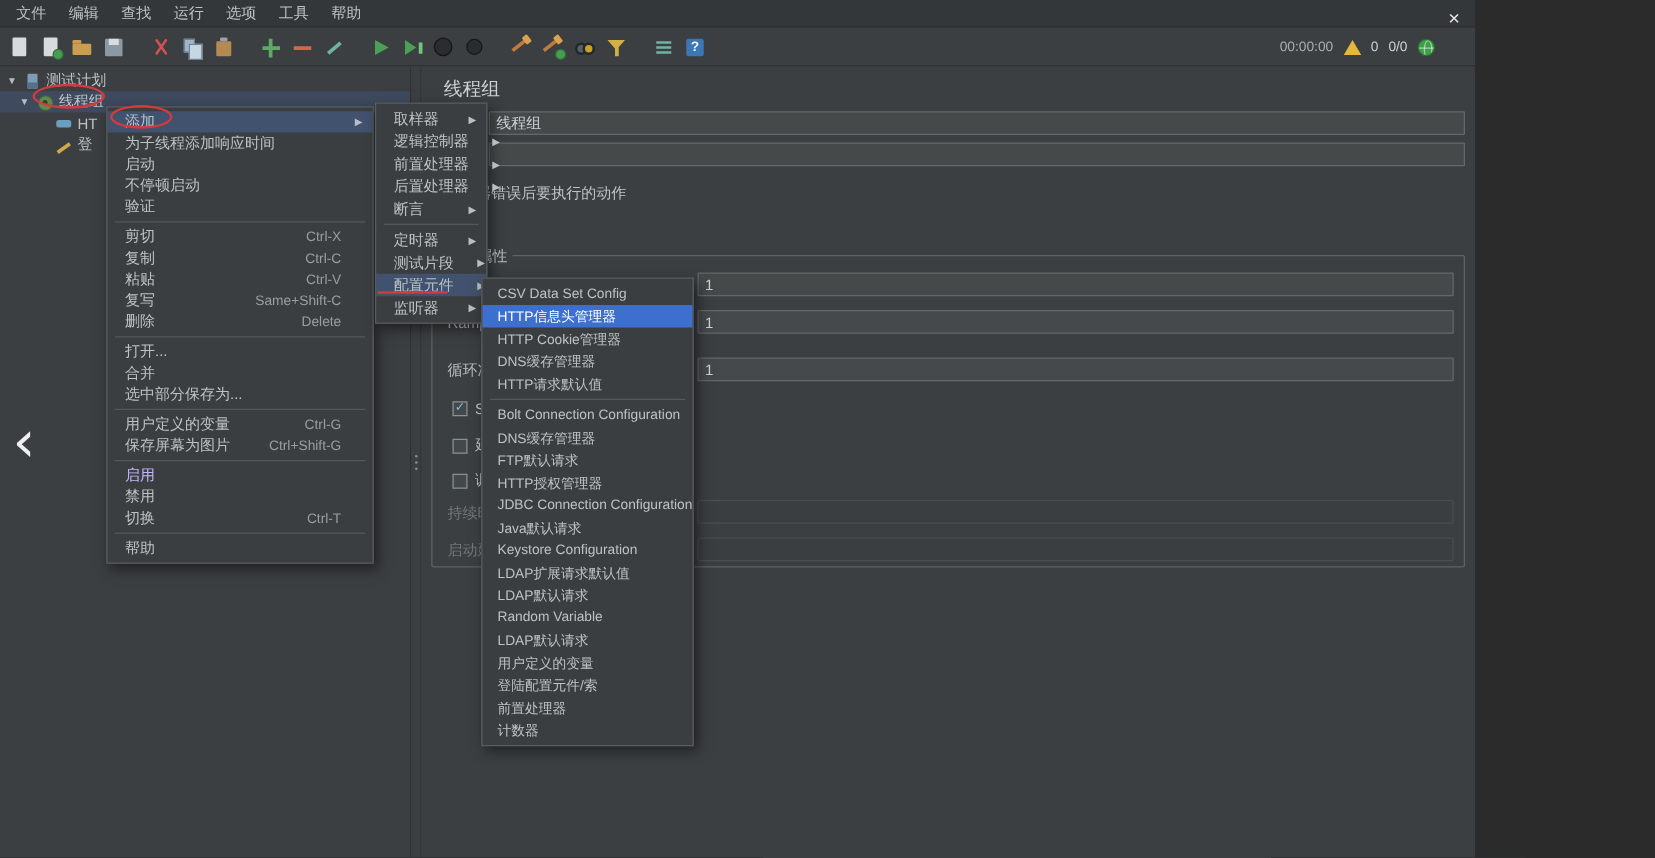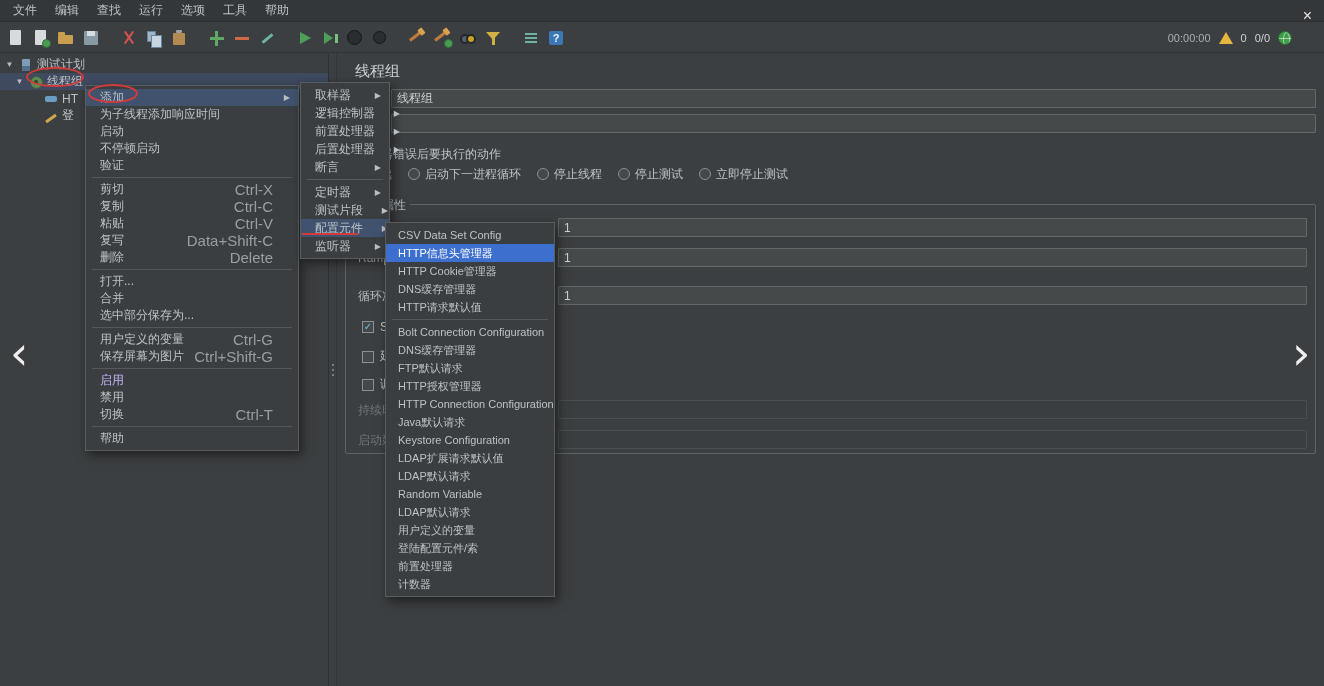--- a/index.html
+++ b/index.html
@@ -1,17 +1,17 @@
 <!DOCTYPE html>
 <html><head>
 <meta charset="utf-8">
 <style>
   html,body{margin:0;padding:0;background:#2b2b2b}
   *{box-sizing:border-box}
-  .window{position:relative;width:1324px;height:686px;background:#3c3f41;overflow:hidden;
+  .window{position:relative;width:1180px;height:686px;background:#3c3f41;overflow:hidden;
           font-family:"Liberation Sans","DejaVu Sans",sans-serif;color:#bcc2c6;font-size:12px}
 
   
   .menubar{position:absolute;left:0;top:0;right:0;height:22px;background:#34373a;border-bottom:1px solid #2c2e30;
            display:flex;align-items:center;padding:0 4px;z-index:5}
   .mb-item{padding:2px 9px;cursor:default}
   .close-btn{position:absolute;right:12px;top:8px;font-size:16px;color:#e6e6e6;z-index:40;line-height:1;cursor:default}
 
   
   .toolbar{position:absolute;left:0;top:23px;right:0;height:30px;background:#3c3f41;border-bottom:1px solid #303234;
@@ -94,21 +94,21 @@
   .fs-row .flabel.dim{color:#70767a}
   .checkbox{width:12px;height:12px;border:1px solid #8a9093;background:#43494a;position:relative;flex:none;
             display:flex;align-items:center;justify-content:center;font-size:10px;color:#7fc1e8;line-height:1}
   .cb-row{display:flex;align-items:center;gap:6px;position:absolute;left:16px;top:3px;white-space:nowrap}
 
   
   .menu{position:absolute;background:#3b3e40;border:1px solid #585d5f;box-shadow:3px 4px 10px rgba(0,0,0,.5);
         padding:3px 0;white-space:nowrap}
   .menu-item{display:flex;align-items:center;height:18px;padding:0 8px 0 14px;gap:8px;color:#bcc2c6}
   .menu1 .menu-item{height:17px}
-  .mi-shortcut{margin-left:auto;color:#989ea2;font-size:15px}
+  .mi-shortcut{margin-left:auto;color:#989ea2;font-size:11px}
   .mi-arrow{width:9px;text-align:right;font-size:8px;color:#b8bec2;flex:none}
   .menu-sep{height:1px;background:#54585a;margin:3px 6px}
   .menu-item.path{background:rgba(75,110,175,.42)}
   .menu-item.selected{background:#3d6fce;color:#fff}
   .menu-item.selected .mi-arrow{color:#fff}
   .menu-item.disabled .mi-label{color:#c4b5fd}
   .menu1{left:85px;top:85px;width:214px;z-index:10}
   .menu2{left:300px;top:82px;width:90px;z-index:11}
   .menu3{left:385px;top:222px;width:170px;z-index:12;font-size:11px}
   .menu3 .menu-item{padding:0 8px 0 12px}
@@ -247,42 +247,20 @@
     <div class="frow" style="top:34px">
       <span class="flabel">名称:</span>
       <input class="tfield" style="left: 54px; right: 8px; top: 1px; position: absolute;" readonly="" value="线程组">
     </div>
     <div class="frow" style="top:59px">
       <span class="flabel">注释:</span>
       <input class="tfield" style="left: 54px; right: 8px; top: 1px; position: absolute;" readonly="" value="">
     </div>
 
     <div class="err-label">在取样器错误后要执行的动作</div>
-    <div class="radio-row">
-        <div class="radio-opt selected">
-    <span class="radio-circle"></span>
-    <span class="mi-label">继续</span>
-  </div>
-        <div class="radio-opt">
-    <span class="radio-circle"></span>
-    <span class="mi-label">启动下一进程循环</span>
-  </div>
-        <div class="radio-opt">
-    <span class="radio-circle"></span>
-    <span class="mi-label">停止线程</span>
-  </div>
-        <div class="radio-opt">
-    <span class="radio-circle"></span>
-    <span class="mi-label">停止测试</span>
-  </div>
-        <div class="radio-opt">
-    <span class="radio-circle"></span>
-    <span class="mi-label">立即停止测试</span>
-  </div>
-      </div>
 
     <div class="fieldset">
       <span class="fs-title">线程属性</span>
 
       <div class="fs-row" style="top:12px">
         <span class="flabel" style="left:6px">线程数(Number of Threads (users)):</span>
         <input class="tfield" style="left: 212px; right: 8px; top: 1px; position: absolute;" readonly="" value="1">
       </div>
       <div class="fs-row" style="top:42px">
         <span class="flabel" style="left:12px">Ramp-Up时间(秒):</span>
@@ -358,21 +336,21 @@
     <span class="mi-shortcut">Ctrl-C</span>
     <span class="mi-arrow"></span>
   </div>
       <div class="menu-item">
     <span class="mi-label">粘贴</span>
     <span class="mi-shortcut">Ctrl-V</span>
     <span class="mi-arrow"></span>
   </div>
       <div class="menu-item">
     <span class="mi-label">复写</span>
-    <span class="mi-shortcut">Data+Shift-C</span>
+    <span class="mi-shortcut">Same+Shift-C</span>
     <span class="mi-arrow"></span>
   </div>
       <div class="menu-item">
     <span class="mi-label">删除</span>
     <span class="mi-shortcut">Delete</span>
     <span class="mi-arrow"></span>
   </div>
       <div class="menu-sep"></div>
       <div class="menu-item">
     <span class="mi-label">打开...</span>
@@ -512,21 +490,21 @@
     <span class="mi-label">FTP默认请求</span>
     <span class="mi-shortcut"></span>
     <span class="mi-arrow"></span>
   </div>
       <div class="menu-item">
     <span class="mi-label">HTTP授权管理器</span>
     <span class="mi-shortcut"></span>
     <span class="mi-arrow"></span>
   </div>
       <div class="menu-item">
-    <span class="mi-label">HTTP Connection Configuration</span>
+    <span class="mi-label">JDBC Connection Configuration</span>
     <span class="mi-shortcut"></span>
     <span class="mi-arrow"></span>
   </div>
       <div class="menu-item">
     <span class="mi-label">Java默认请求</span>
     <span class="mi-shortcut"></span>
     <span class="mi-arrow"></span>
   </div>
       <div class="menu-item">
     <span class="mi-label">Keystore Configuration</span>

